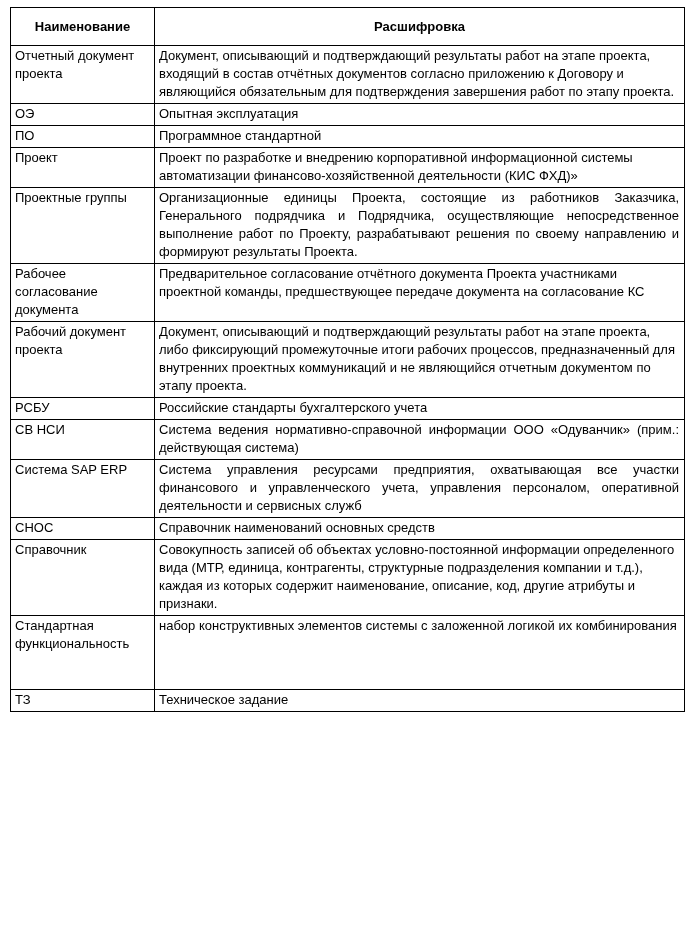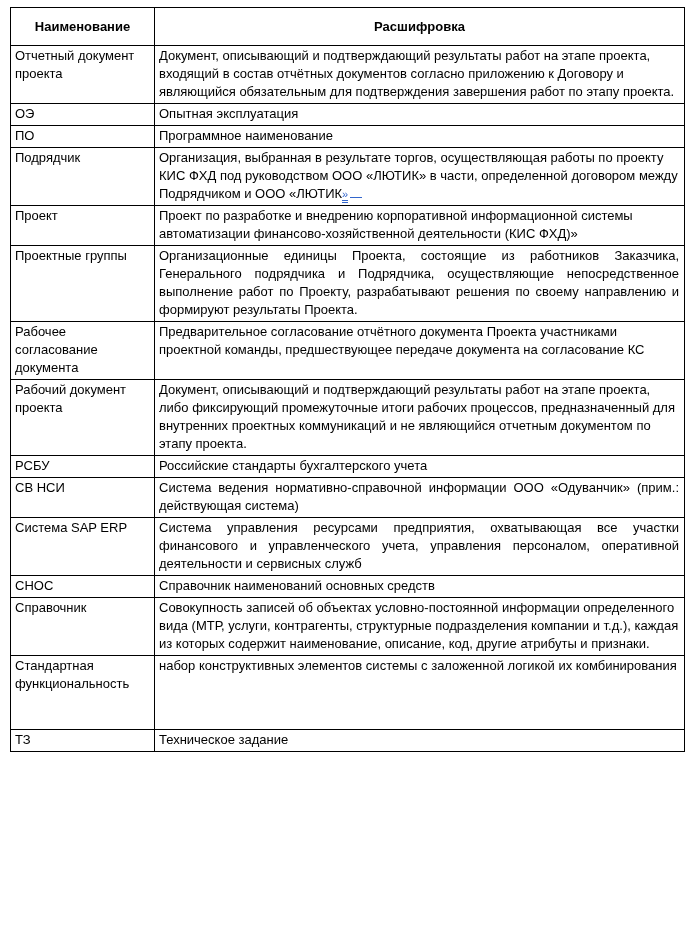--- a/index.html
+++ b/index.html
@@ -72,25 +72,21 @@
         <tr>
           <td>Отчетный документ проекта</td>
           <td>Документ, описывающий и подтверждающий результаты работ на этапе проекта, входящий в состав отчётных документов согласно приложению к Договору и являющийся обязательным для подтверждения завершения работ по этапу проекта.</td>
         </tr>
         <tr>
           <td>ОЭ</td>
           <td>Опытная эксплуатация</td>
         </tr>
         <tr>
           <td>ПО</td>
-          <td>Программное наименование</td>
-        </tr>
-        <tr>
-          <td>Подрядчик</td>
-          <td>Организация, выбранная в результате торгов, осуществляющая работы по проекту КИС ФХД под руководством ООО «ЛЮТИК» в части, определенной договором между Подрядчиком и ООО «ЛЮТИК<span class="revision-marker" style="color: rgb(51, 102, 204);">»</span><span class="revision-tail" style="color: rgb(51, 102, 204);"></span></td>
+          <td>Программное стандартной</td>
         </tr>
         <tr>
           <td>Проект</td>
           <td>Проект по разработке и внедрению корпоративной информационной системы автоматизации финансово-хозяйственной деятельности (КИС ФХД)»</td>
         </tr>
         <tr>
           <td>Проектные группы</td>
           <td class="justify">Организационные единицы Проекта, состоящие из работников Заказчика, Генерального подрядчика и Подрядчика, осуществляющие непосредственное выполнение работ по Проекту, разрабатывают решения по своему направлению и формируют результаты Проекта.</td>
         </tr>
         <tr>
@@ -112,21 +108,21 @@
         <tr>
           <td>Система SAP ERP</td>
           <td class="justify">Система управления ресурсами предприятия, охватывающая все участки финансового и управленческого учета, управления персоналом, оперативной деятельности и сервисных служб</td>
         </tr>
         <tr>
           <td>СНОС</td>
           <td>Справочник наименований основных средств</td>
         </tr>
         <tr>
           <td>Справочник</td>
-          <td>Совокупность записей об объектах условно-постоянной информации определенного вида (МТР, услуги, контрагенты, структурные подразделения компании и т.д.), каждая из которых содержит наименование, описание, код, другие атрибуты и признаки.</td>
+          <td>Совокупность записей об объектах условно-постоянной информации определенного вида (МТР, единица, контрагенты, структурные подразделения компании и т.д.), каждая из которых содержит наименование, описание, код, другие атрибуты и признаки.</td>
         </tr>
         <tr class="tall">
           <td>Стандартная функциональность</td>
           <td class="justify">набор конструктивных элементов системы с заложенной логикой их комбинирования</td>
         </tr>
         <tr>
           <td>ТЗ</td>
           <td>Техническое задание</td>
         </tr>
       </tbody>

